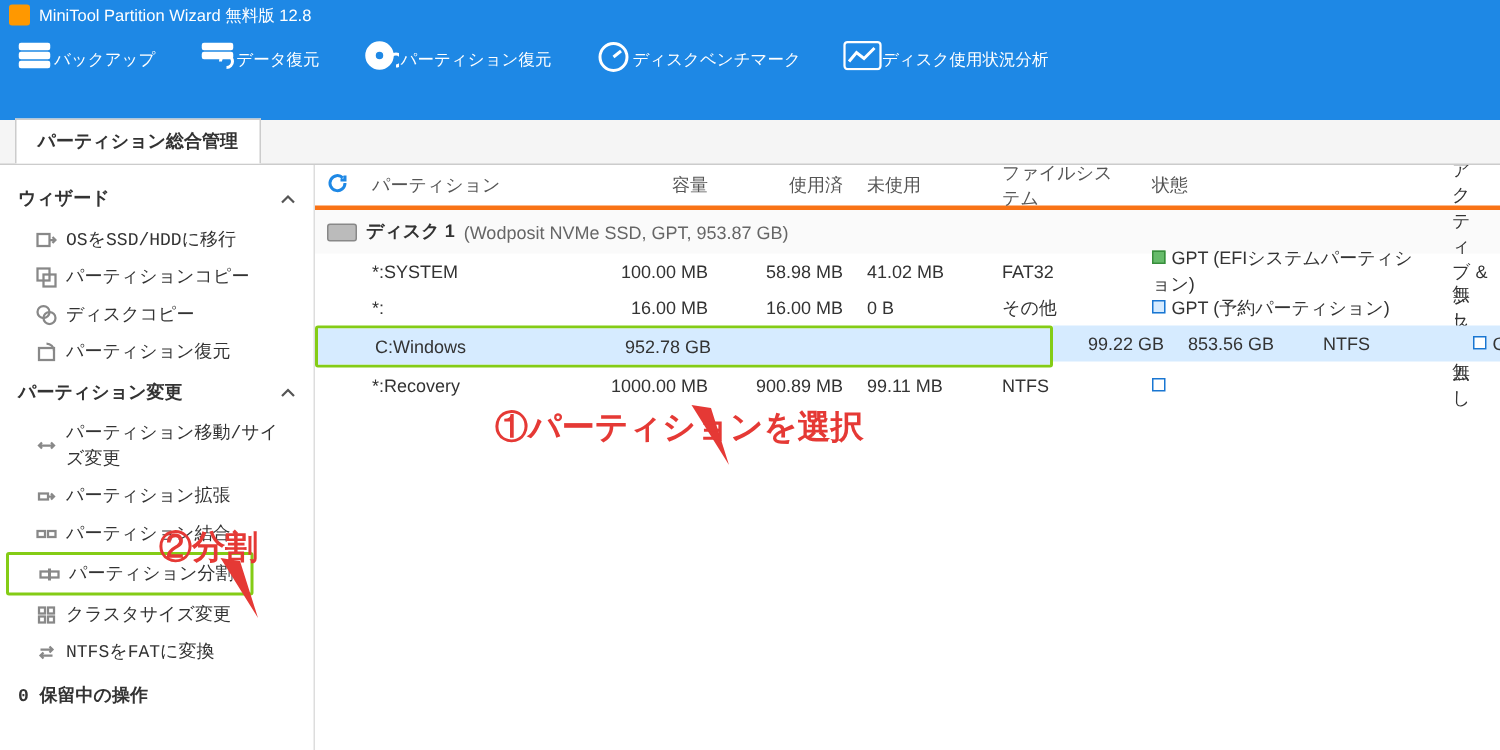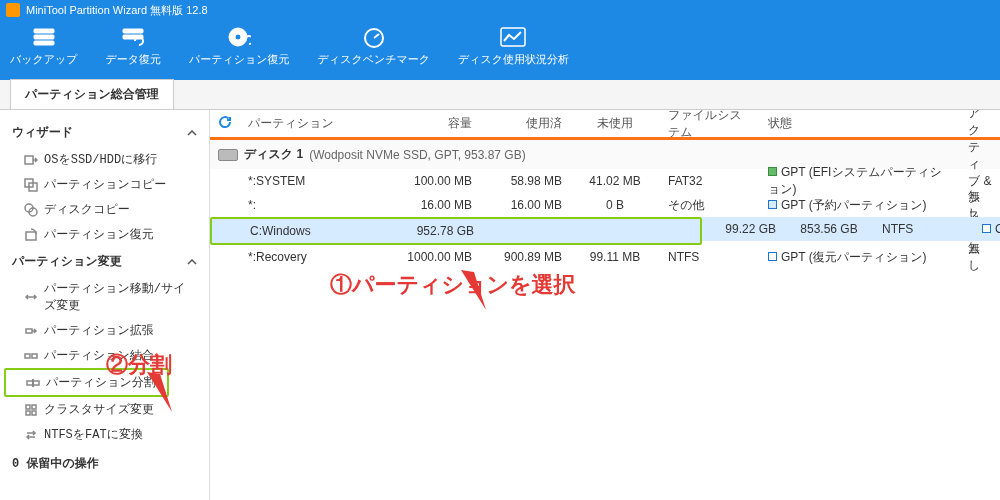--- a/index.html
+++ b/index.html
@@ -2,21 +2,21 @@
 <html><head>
 <meta charset="utf-8">
 <style>
   * { box-sizing: border-box; margin: 0; padding: 0; }
   body { font-family: "Meiryo", "Segoe UI", sans-serif; font-size: 12px; color: #333; background: #fff; width: 1000px; height: 500px; overflow: hidden; }
 
   .titlebar { background: #1e88e5; color: #fff; height: 20px; display: flex; align-items: center; padding: 0 6px; font-size: 11px; }
   .titlebar-icon { width: 14px; height: 14px; background: #ff9800; border-radius: 2px; margin-right: 6px; display:inline-block; }
 
   .ribbon { background: #1e88e5; height: 60px; display: flex; align-items: flex-start; gap: 28px; padding: 6px 10px 0 10px; color: #fff; }
-  .ribbon-item { display: flex; flex-direction: column; align-items: center; font-size: 11px; cursor: pointer; }
+  .ribbon-item { display: flex; flex-direction: row; align-items: center; font-size: 11px; cursor: pointer; }
   .ribbon-item .icn { width: 26px; height: 22px; margin-bottom: 4px; display:flex; align-items:center; justify-content:center; }
   .ribbon-item .icn svg { fill:#fff; stroke:#fff; }
 
   .tabstrip { background: #f5f5f5; height: 30px; border-bottom: 1px solid #ccc; display:flex; align-items:flex-end; padding-left:10px; }
   .tab { background:#fff; border:1px solid #ccc; border-bottom:none; padding:6px 14px; font-size:12px; font-weight:bold; }
 
   .main { display:flex; height: calc(500px - 20px - 60px - 30px); }
   .sidebar { width: 210px; border-right:1px solid #ddd; padding:8px 4px; overflow:hidden;font-family:Liberation Mono, monospace; }
   .group-head { display:flex; align-items:center; justify-content:space-between; font-weight:bold; font-size:12px; padding:6px 8px; cursor:pointer; }
   .chev { width:10px; height:10px; }
@@ -29,21 +29,21 @@
   .red-box { border:2px solid #84cc16; border-radius:2px; }
   .red-text { color:#e53935; font-size:22px; font-weight:bold; }
 
   .content { flex:1; overflow:auto; position:relative; }
   .table-head { display:flex; align-items:center; border-bottom:3px solid #f97316; height:30px; font-size:12px; color:#555; }
   .th, .td { padding:0 8px; }
   .col-icon { width:30px; text-align:center; }
   .col-part { flex:0 0 150px; }
   .col-cap  { flex:0 0 90px; text-align:right; }
   .col-used { flex:0 0 90px; text-align:right; }
-  .col-free { flex:0 0 90px; text-align:center; }
+  .col-free { flex:0 0 90px; text-align:left; }
   .col-fs   { flex:0 0 100px; }
   .col-type { flex:0 0 200px; }
   .col-stat { flex:1; }
 
   .diskrow { display:flex; align-items:center; gap:6px; padding:6px 8px; background:#fafafa; font-weight:bold; }
   .disk-icon { width:20px; height:12px; background:#bbb; border-radius:2px; display:inline-block; border:1px solid #888; }
 
   .row { display:flex; align-items:center; height:24px; font-size:12px; }
   .row.selected { background:#d6ebff; }
   .legend-sq { width:9px; height:9px; display:inline-block; margin-right:4px; border:1px solid #1976d2; }
@@ -290,21 +290,21 @@
 
     </div>
 
     <div class="row">
       <div class="td col-icon"></div>
       <div class="td col-part">*:Recovery</div>
       <div class="td col-cap">1000.00 MB</div>
       <div class="td col-used">900.89 MB</div>
       <div class="td col-free">99.11 MB</div>
       <div class="td col-fs">NTFS</div>
-      <div class="td col-type"><span class="legend-sq legend-rec"></span><span>GPT (復元パーティション)</span></div>
+      <div class="td col-type"><span class="legend-sq legend-rec"></span></div>
       <div class="td col-stat">無し</div>
     </div>
 
     
     <div style="position:absolute; left:246px; top:150px;" class="arrow">
       <svg width="40" height="50" viewBox="0 0 40 50">
           <path d="M30 50 L5 10 L0 22 L5 10 L18 12 Z"></path>
         </svg>
     </div>
   </div>

